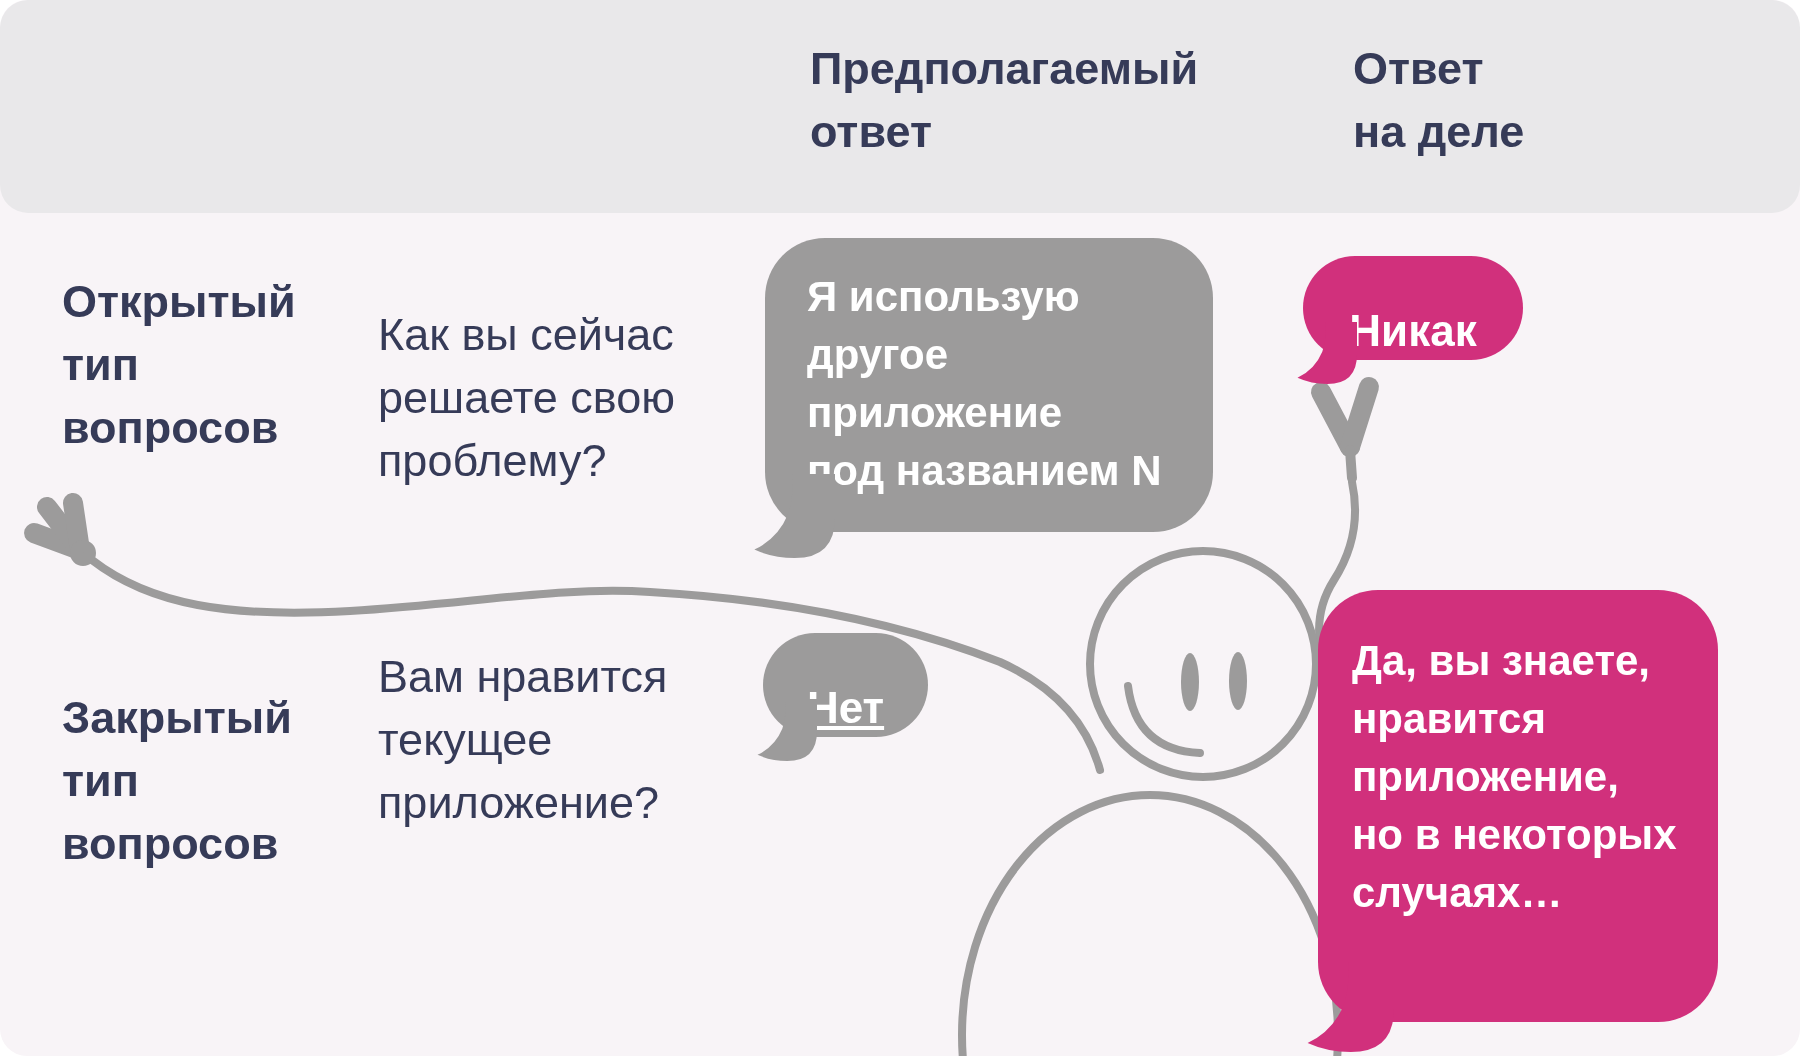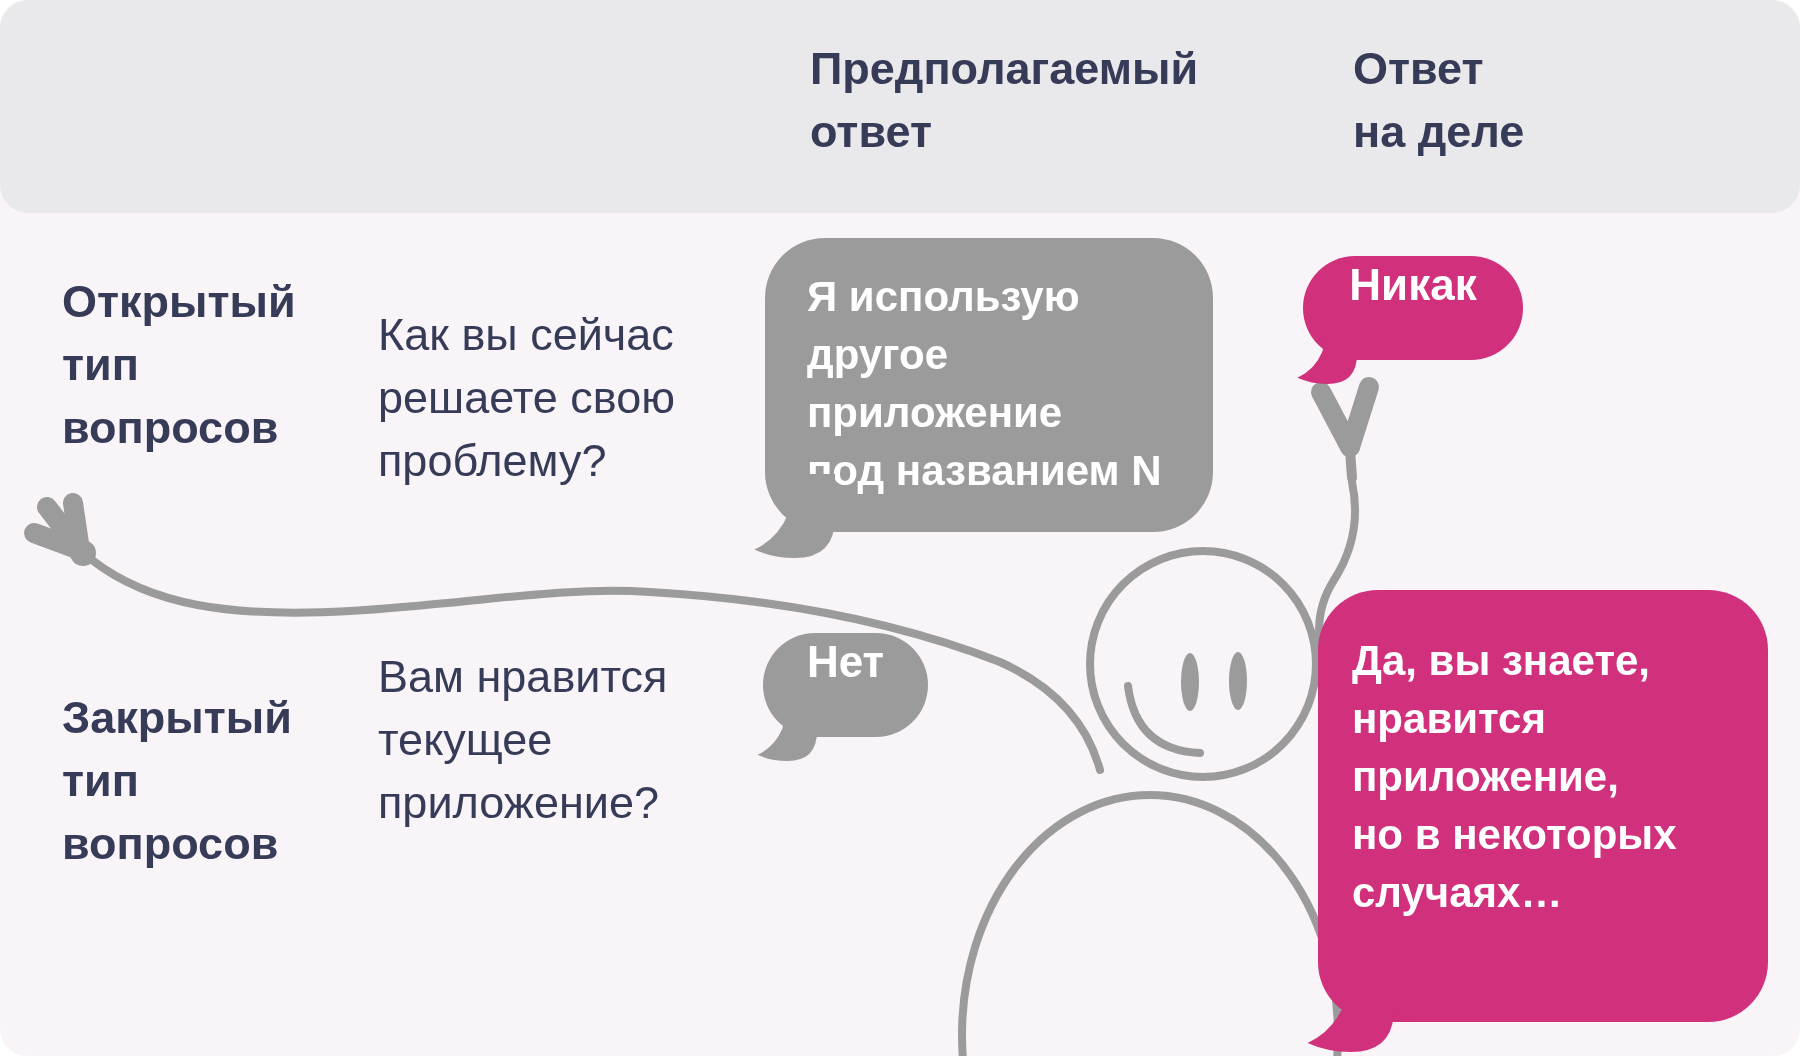--- a/index.html
+++ b/index.html
@@ -24,21 +24,21 @@
   .bubble{
     position:absolute;z-index:2;color:#ffffff;font-weight:700;
     font-size:42px;line-height:58px;box-sizing:border-box;
   }
   .bubble.gray{background:#9C9B9B;}
   .bubble.pink{background:#D1307C;}
   .bubble .tail{position:absolute;}
   .tail-gray{fill:#9C9B9B;}
   .tail-pink{fill:#D1307C;}
   .bubble.small{
-    display:flex;align-items:flex-start;justify-content:center;
+    display:flex;align-items:flex-end;justify-content:center;
     font-size:44px;border-radius:52px;
   }
   .bubble.big-gray{border-radius:60px;padding:30px 18px 0 42px;}
   .bubble.big-pink{border-radius:60px;padding:42px 20px 0 34px;}
 </style>
 </head>
 <body>
 
 <div class="canvas">
 
@@ -118,28 +118,28 @@
     <div>под названием N</div>
   </div>
 
   <div class="bubble pink small" style="left:1303px;top:256px;width:220px;height:104px;">
     <svg class="tail" style="left:-8px;bottom:-24px;" width="62" height="62" viewBox="0 0 100 100">
       <path class="tail-pink" d="M100,0 L100,52 Q100,100 52,100 Q26,100 4,90 Q32,77 44,48 Q50,32 50,0 Z"></path>
     </svg>
     <span>Никак</span>
   </div>
 
-  <div class="bubble gray small" style="left:763px;top:633px;width:165px;height:104px;">
+  <div class="bubble gray small" style="left:763px;top:633px;width:165px;height:104px;text-decoration:underline;">
     <svg class="tail" style="left:-8px;bottom:-24px;" width="62" height="62" viewBox="0 0 100 100">
       <path class="tail-gray" d="M100,0 L100,52 Q100,100 52,100 Q26,100 4,90 Q32,77 44,48 Q50,32 50,0 Z"></path>
     </svg>
     <span>Нет</span>
   </div>
 
-  <div class="bubble pink big-pink" style="left:1318px;top:590px;width:450px;height:432px;">
+  <div class="bubble pink big-pink" style="left:1318px;top:590px;width:400px;height:432px;">
     <svg class="tail" style="left:-14px;bottom:-30px;" width="90" height="90" viewBox="0 0 100 100">
       <path class="tail-pink" d="M100,0 L100,52 Q100,100 52,100 Q26,100 4,90 Q32,77 44,48 Q50,32 50,0 Z"></path>
     </svg>
     <div>Да, вы знаете,</div>
     <div>нравится</div>
     <div>приложение,</div>
     <div>но в некоторых</div>
     <div>случаях…</div>
   </div>
 

